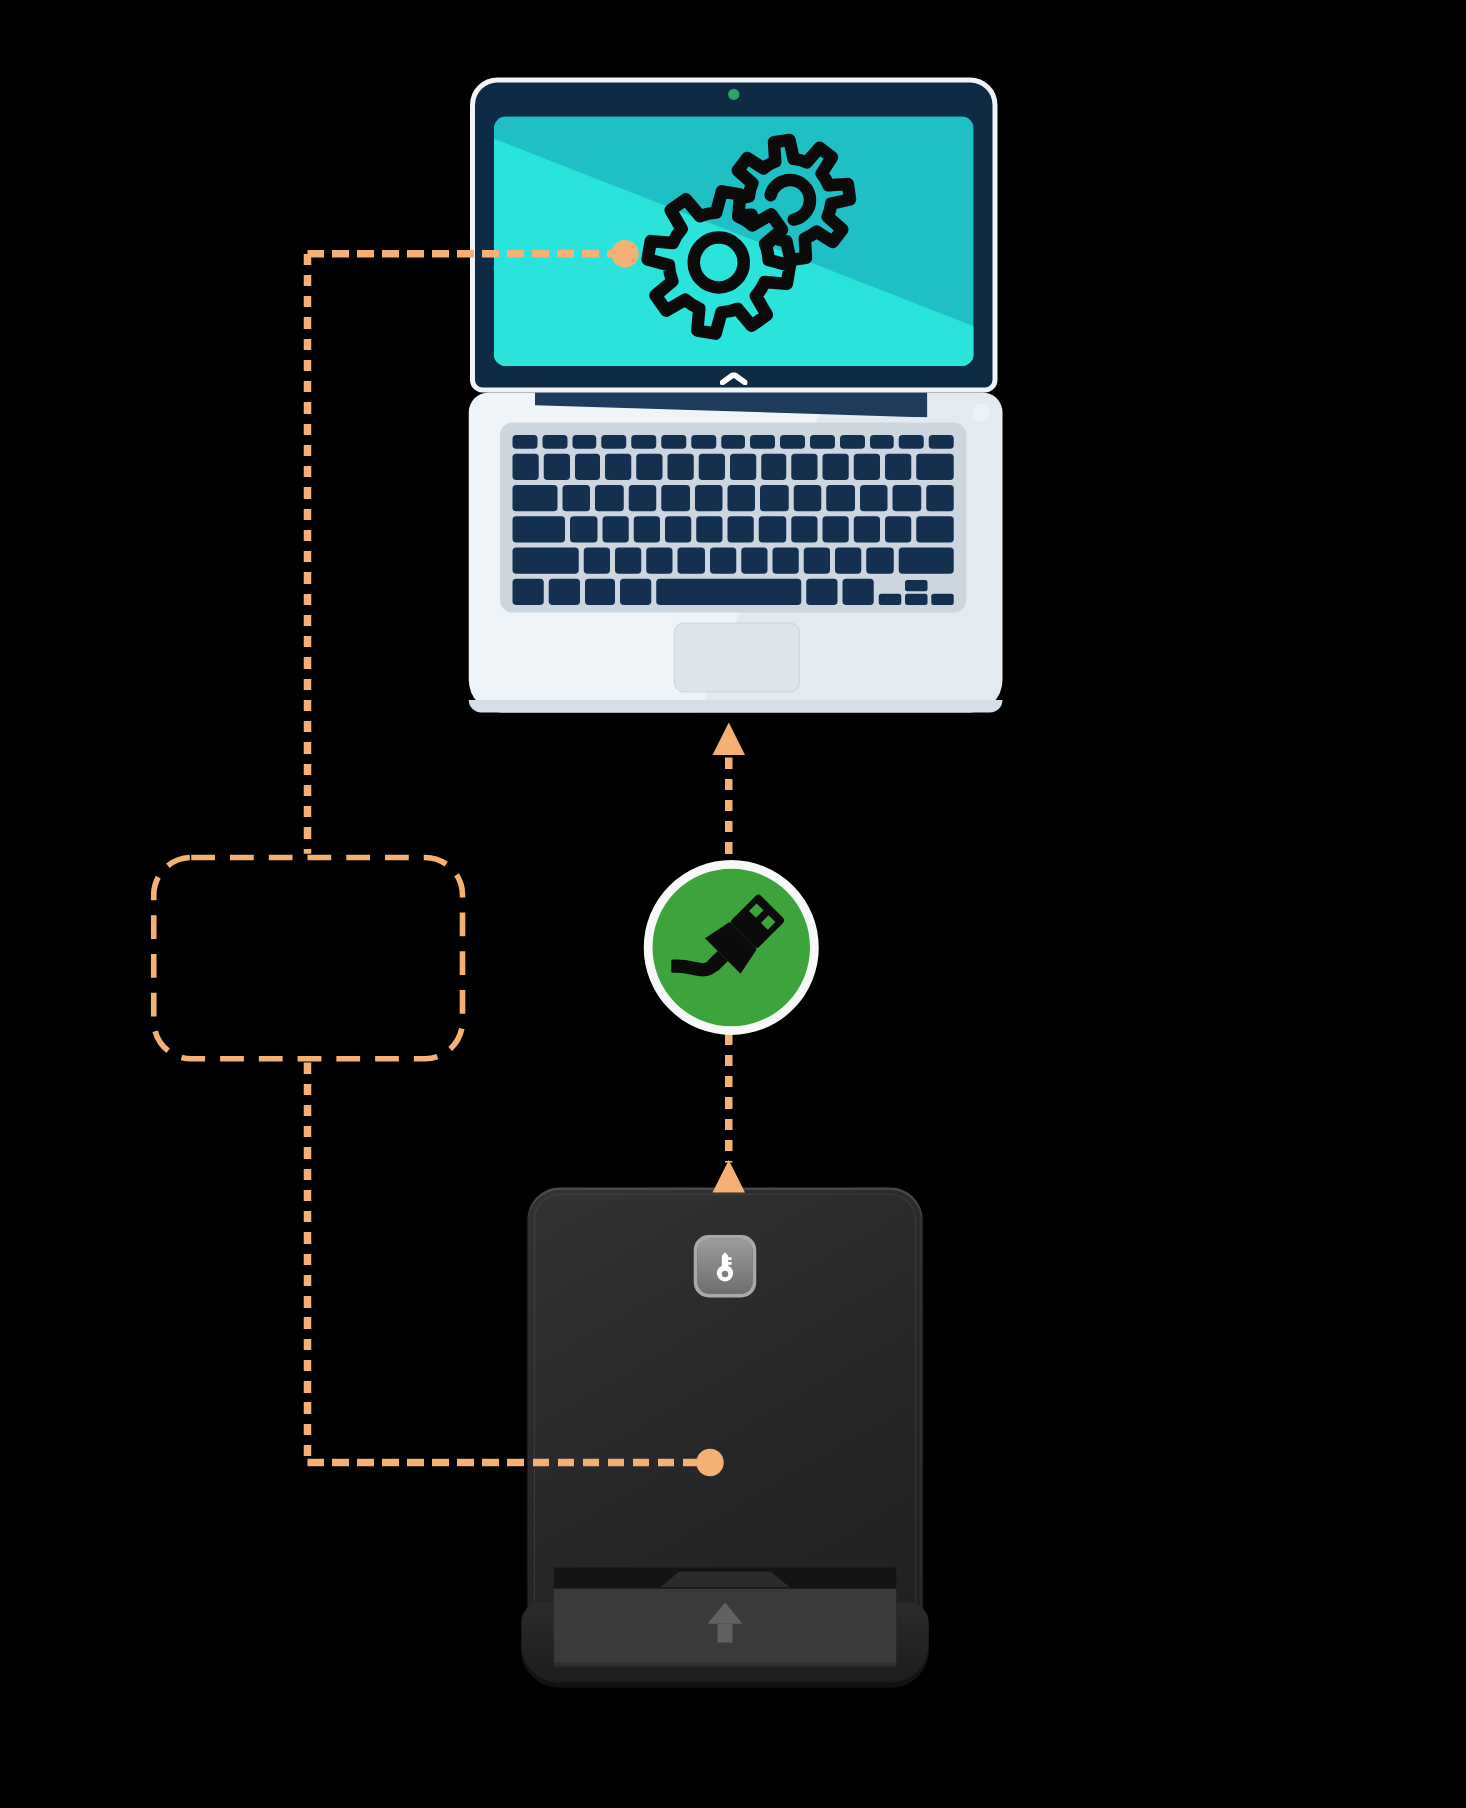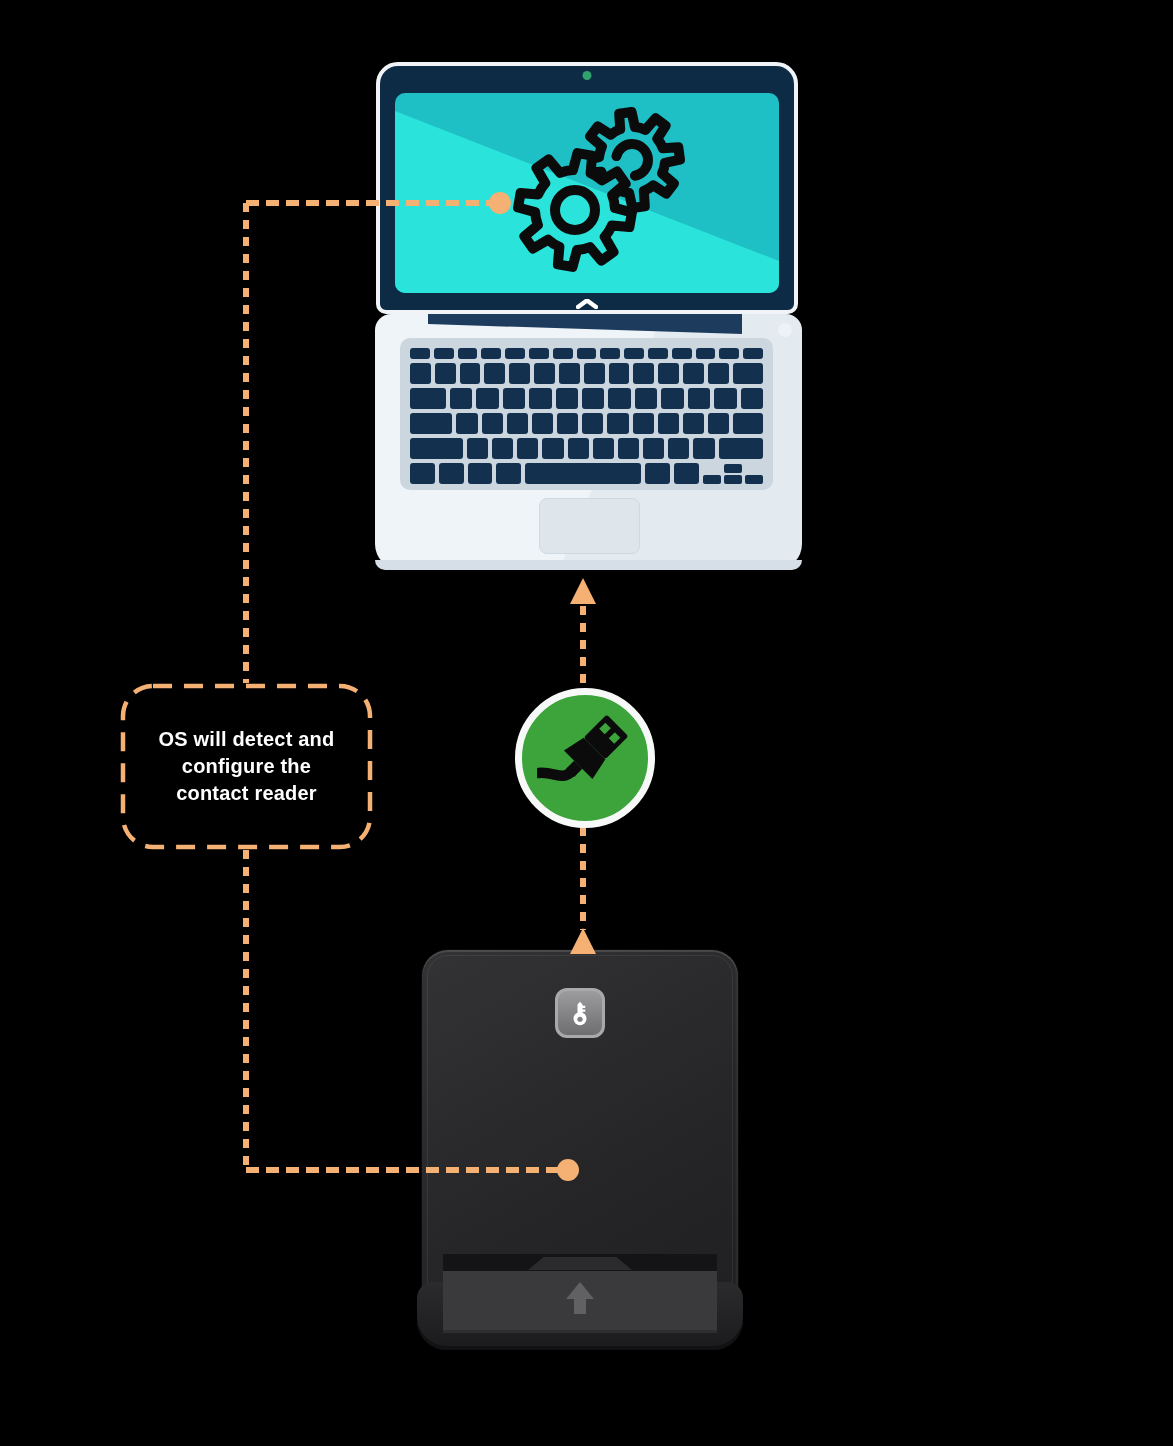--- a/index.html
+++ b/index.html
@@ -236,25 +236,20 @@
         <path d="M10 13 L10 5.2 L12 3 L14 5.2 L14 6.2 L16.2 6.2 L16.2 8 L14 8 L14 9.2 L16.2 9.2 L16.2 11 L14 11 L14 13 Z" fill="#FFFFFF"></path>
         <circle cx="12" cy="17" r="2.1" fill="#808082"></circle>
       </svg>
     </div>
   </div>
 
   <div class="abs callout">
     <svg class="callout-border" width="253" height="167" viewBox="0 0 253 167">
       <rect x="3" y="3" width="247" height="161" rx="30" fill="none" stroke="#F4B173" stroke-width="4.5" stroke-dasharray="19 12"></rect>
     </svg>
-    <div class="callout-text">
-      <span>OS will detect and</span>
-      <span>configure the</span>
-      <span>contact reader</span>
-    </div>
   </div>
 
   <div class="abs connector arrowhead" style="left:570px;top:578px;"></div>
   <div class="abs connector vdash" style="left:580px;top:606px;height:324px;"></div>
   <div class="abs connector arrowhead" style="left:570px;top:928px;"></div>
   <div class="abs green-circle">
     <svg width="96" height="96" viewBox="-50 -50 100 100">
       <g transform="rotate(45)">
         <rect x="-16" y="-48" width="32" height="34" rx="3" fill="#0B0B0B"></rect>
         <rect x="-11" y="-41" width="8" height="9" fill="#3CA43A"></rect>

